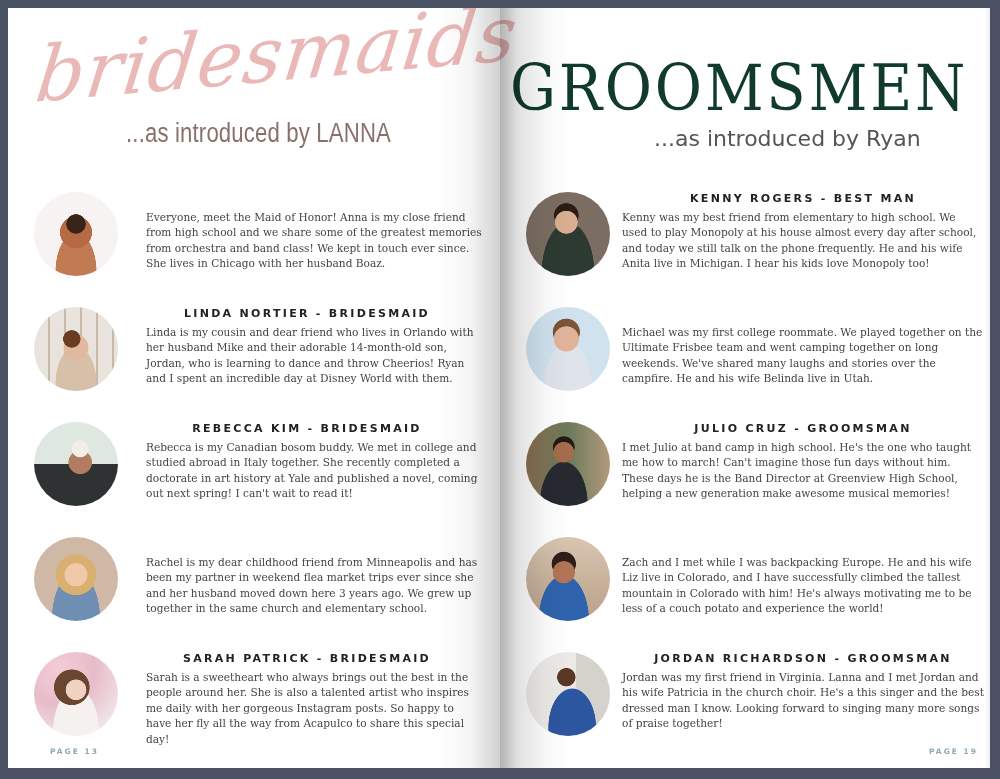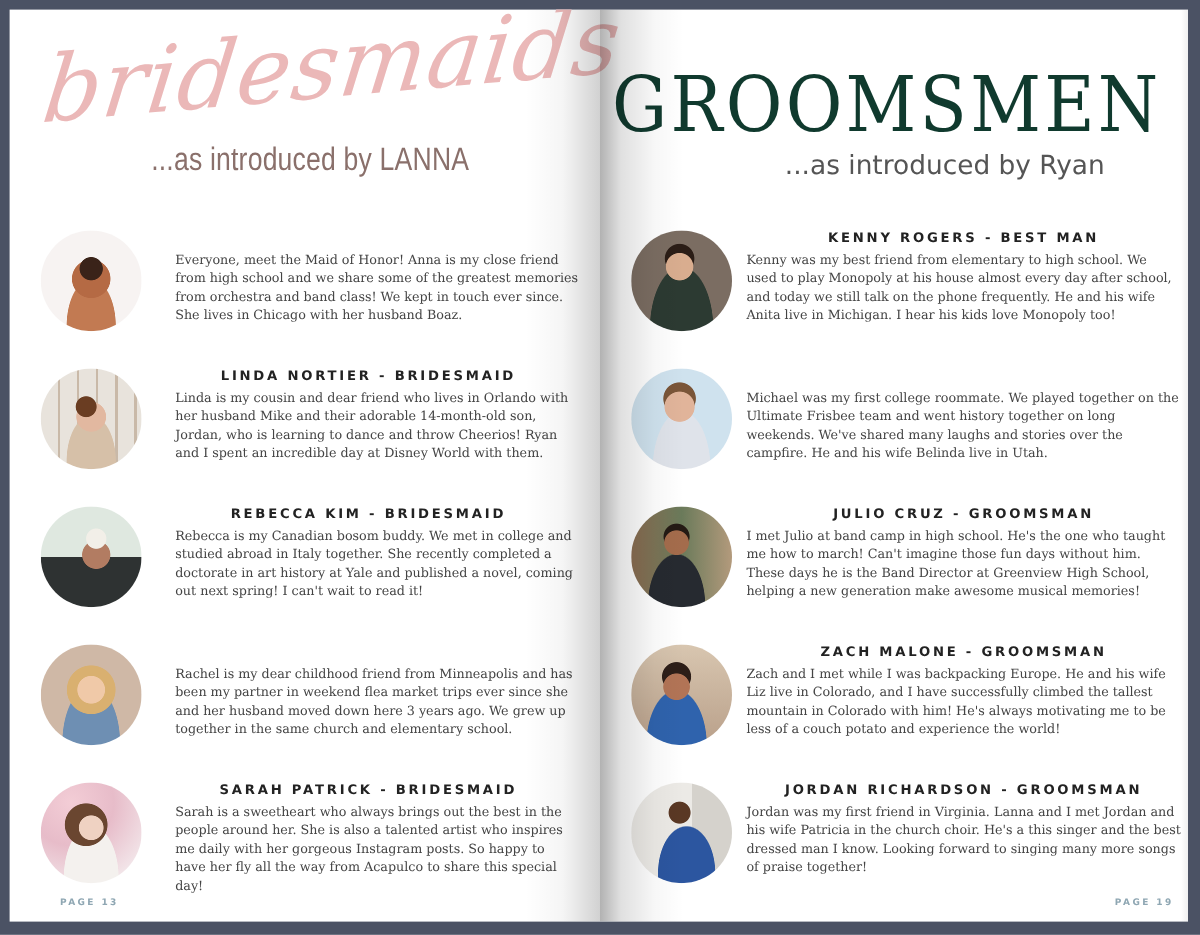--- a/index.html
+++ b/index.html
@@ -140,32 +140,31 @@
     <div class="sub-right">...as introduced by Ryan</div>
 
     <div class="entry" style="top:182px;">
       <div class="avatar av-6"></div>
       <div class="entry-title">KENNY ROGERS - BEST MAN</div>
       <div class="entry-body">Kenny was my best friend from elementary to high school. We used to play Monopoly at his house almost every day after school, and today we still talk on the phone frequently. He and his wife Anita live in Michigan. I hear his kids love Monopoly too!</div>
     </div>
 
     <div class="entry" style="top:297px;">
       <div class="avatar av-7"></div>
-      <div class="entry-body">Michael was my first college roommate. We played together on the Ultimate Frisbee team and went history together on long weekends. We've shared many laughs and stories over the campfire. He and his wife Belinda live in Utah.</div>
+      <div class="entry-body">Michael was my first college roommate. We played together on the Ultimate Frisbee team and went camping together on long weekends. We've shared many laughs and stories over the campfire. He and his wife Belinda live in Utah.</div>
     </div>
 
     <div class="entry" style="top:412px;">
       <div class="avatar av-8"></div>
       <div class="entry-title">JULIO CRUZ - GROOMSMAN</div>
       <div class="entry-body">I met Julio at band camp in high school. He's the one who taught me how to march! Can't imagine those fun days without him. These days he is the Band Director at Greenview High School, helping a new generation make awesome musical memories!</div>
     </div>
 
     <div class="entry" style="top:527px;">
       <div class="avatar av-9"></div>
-      <div class="entry-title">ZACH MALONE - GROOMSMAN</div>
       <div class="entry-body">Zach and I met while I was backpacking Europe. He and his wife Liz live in Colorado, and I have successfully climbed the tallest mountain in Colorado with him! He's always motivating me to be less of a couch potato and experience the world!</div>
     </div>
 
     <div class="entry" style="top:642px;">
       <div class="avatar av-10"></div>
       <div class="entry-title">JORDAN RICHARDSON - GROOMSMAN</div>
       <div class="entry-body">Jordan was my first friend in Virginia. Lanna and I met Jordan and his wife Patricia in the church choir. He's a this singer and the best dressed man I know. Looking forward to singing many more songs of praise together!</div>
     </div>
 
     <div class="page-number">PAGE  19</div>

